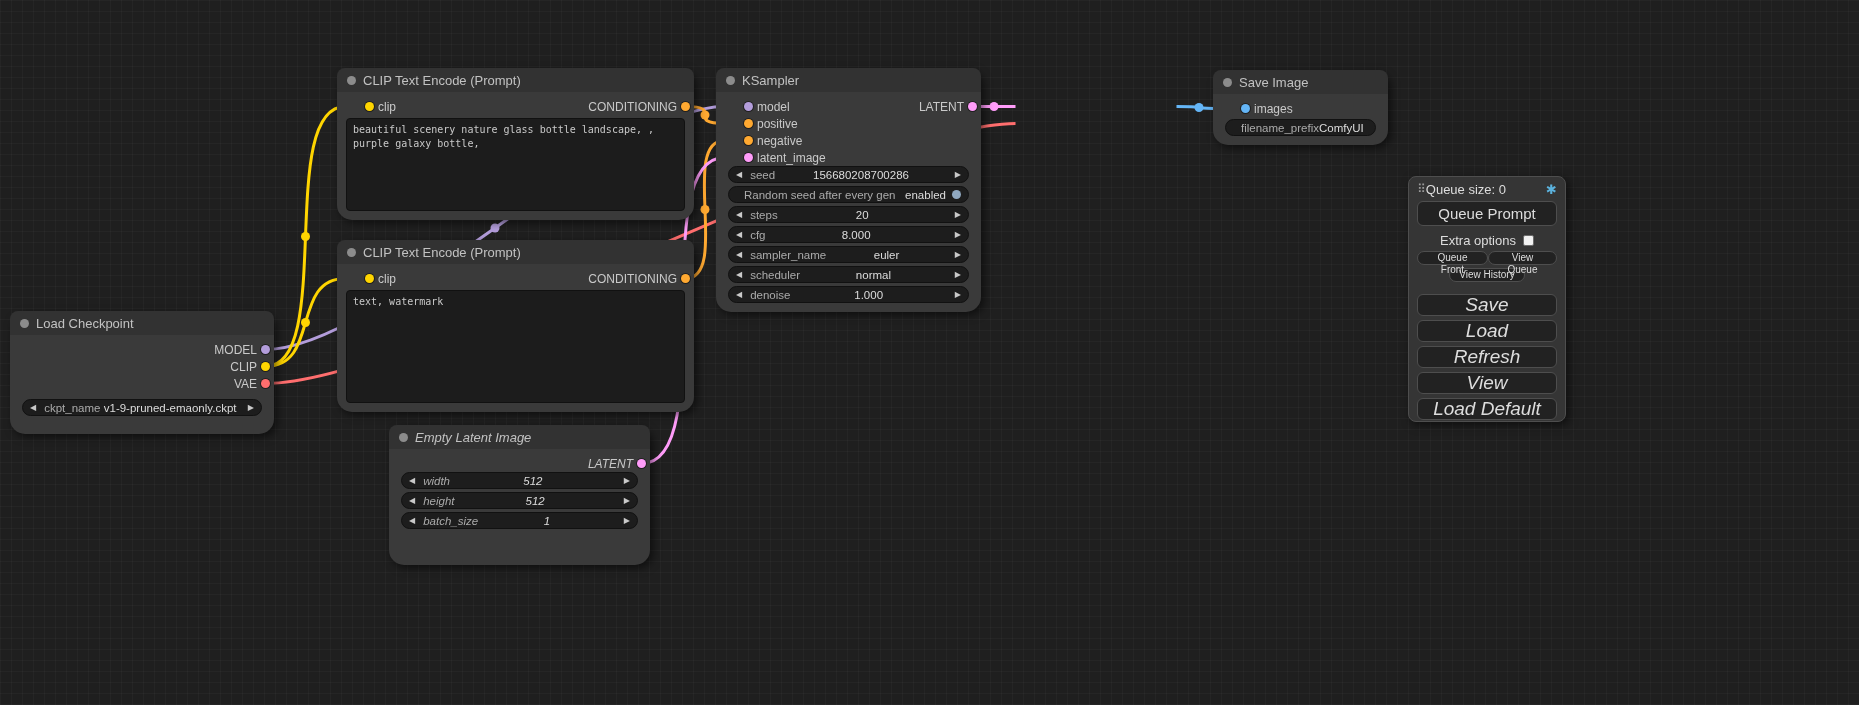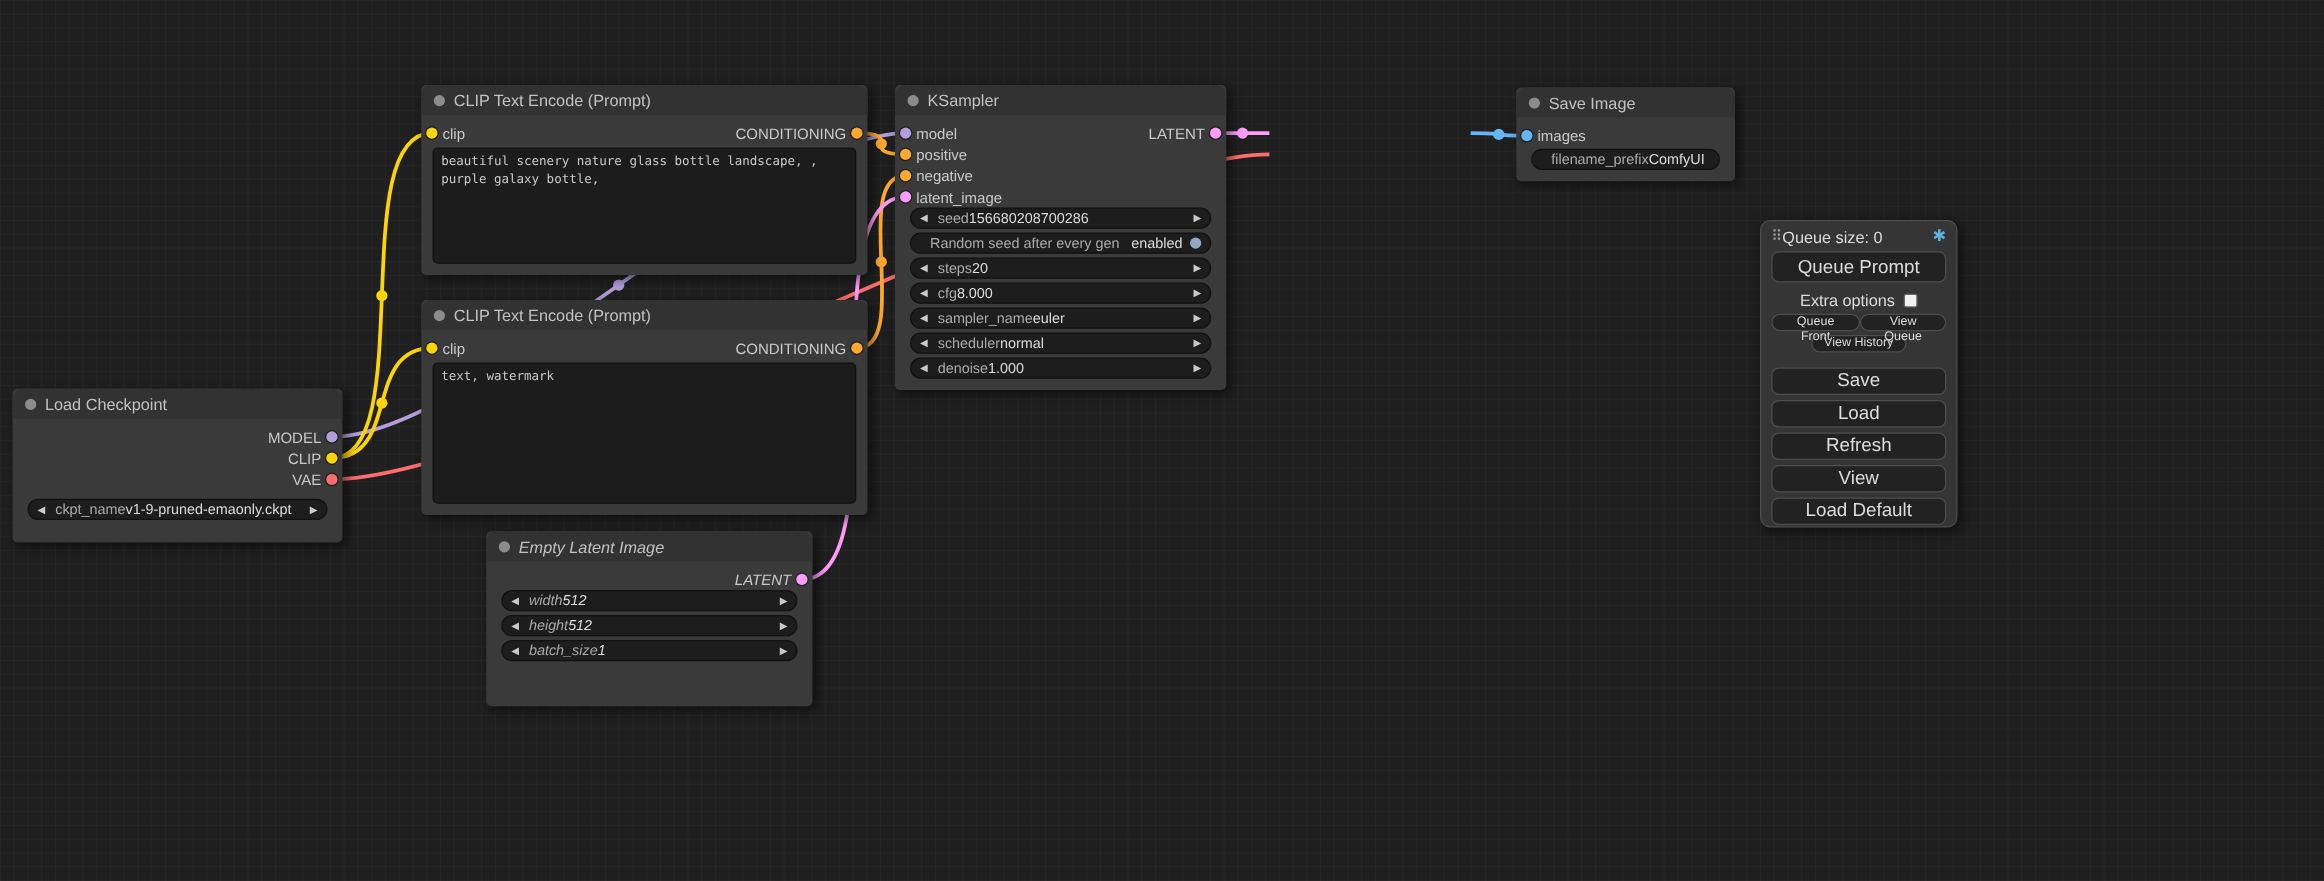--- a/index.html
+++ b/index.html
@@ -28,31 +28,31 @@
   .stroke-image { stroke:var(--image); }
   .fill-model { fill:var(--model); }
   .fill-clip { fill:var(--clip); }
   .fill-vae { fill:var(--vae); }
   .fill-conditioning { fill:var(--conditioning); }
   .fill-latent { fill:var(--latent); }
   .fill-image { fill:var(--image); }
   
   .node {
     position:absolute; z-index:2;
-    background:#3a3a3a; border-radius:4px;
+    background:#3a3a3a; border-radius:15px;
     box-shadow:3px 3px 9px rgba(0,0,0,0.55);
     color:#c9c9c9;
   }
   .node-title {
     height:24px; background:#323232; border-radius:8px 8px 0 0;
     display:flex; align-items:center; gap:7px; padding:0 10px;
     font-size:13px; color:#c2c2c2; white-space:nowrap;
   }
   .status-dot { width:9px; height:9px; border-radius:50%; background:#8c8c8c; flex:none; }
-  .slots { margin-top:6px; }
+  .slots { margin-top:6px;padding-left:24px; }
   .slot { position:relative; height:17px; font-size:12px; }
   .port {
     position:absolute; top:4px; width:9px; height:9px; border-radius:50%;
     box-shadow:0 0 0 1px rgba(0,0,0,0.45);
   }
   .port.in { left:4px; }
   .port.out { right:4px; }
   .c-model { background:var(--model); }
   .c-clip { background:var(--clip); }
   .c-vae { background:var(--vae); }
@@ -64,21 +64,21 @@
   .pin-label.out { right:17px; }
   
   .widget {
     height:17px; margin:0 12px 3px; padding:0 7px;
     background:#1d1d1d; border:1px solid #111; border-radius:9px;
     display:flex; align-items:center; font-size:11.5px; color:#9d9d9d;
     white-space:nowrap; overflow:hidden;
   }
   .widget .arrow { font-family:"DejaVu Sans", sans-serif; font-size:8px; color:#c9c9c9; flex:none; line-height:1; }
   .widget .wlabel { margin-left:8px; flex:none; color:#ababab; }
-  .widget .wvalue { flex:1; text-align:left; margin-right:8px; color:#dcdcdc; }
+  .widget .wvalue { flex:1; text-align:center; margin-right:8px; color:#dcdcdc; }
   .widget.toggle .wlabel { margin-left:8px; flex:1; text-align:left; }
   .widget.toggle .wvalue { flex:none; margin-right:6px; }
   .toggle-dot { width:9px; height:9px; border-radius:50%; background:var(--toggle); flex:none; }
   .prompt-text {
     position:absolute; left:9px; right:9px; bottom:9px; top:50px;
     background:#1c1c1c; border:1px solid #111; border-radius:4px;
     color:#c9c9c9; font-family:"DejaVu Sans Mono", monospace;
     font-size:10px; line-height:1.4; padding:4px 6px; resize:none; outline:none;
   }
   
@@ -106,21 +106,21 @@
   .btn {
     display:block; background:#222; border:1px solid #4e4e4e; border-radius:6px;
     color:#dddddd; text-align:center; cursor:pointer; font-family:inherit;
   }
   .btn-queue { margin:4px auto 0; width:140px; height:25px; font-size:15px; line-height:23px; }
   .extra { display:flex; align-items:center; justify-content:center; gap:7px; margin-top:7px; font-size:13px; color:#dddddd; height:14px; }
   .extra-cb { appearance:none; width:11px; height:11px; background:#f2f2f2; border:1px solid #6b6b6b; border-radius:2px; cursor:pointer; }
   .btn-row { display:flex; justify-content:space-between; margin:4px 8px 0; }
   .btn-small { font-size:10px; height:14px; line-height:12px; border-radius:7px; padding:0 7px; }
   .btn-history { margin:3px auto 0; width:76px; }
-  .btn-big { margin:4px auto 0; width:140px; height:22px; font-size:15px; line-height:20px; }
+  .btn-big { margin:4px auto 0; width:140px; height:22px; font-size:19px; line-height:20px;font-style:italic; }
   .btn-big.first { margin-top:12px; }
 </style>
 </head>
 <body>
 
 <div id="canvas">
 
   <svg class="links" width="1859" height="705" viewBox="0 0 1859 705">
     <path class="wire stroke-model" d="M265.5,349.5 C380.5,349.5 609.5,106.5 724.5,106.5"></path>
     <path class="wire stroke-clip" d="M265.5,366.5 C335.5,366.5 275.5,106.5 345.5,106.5"></path>

